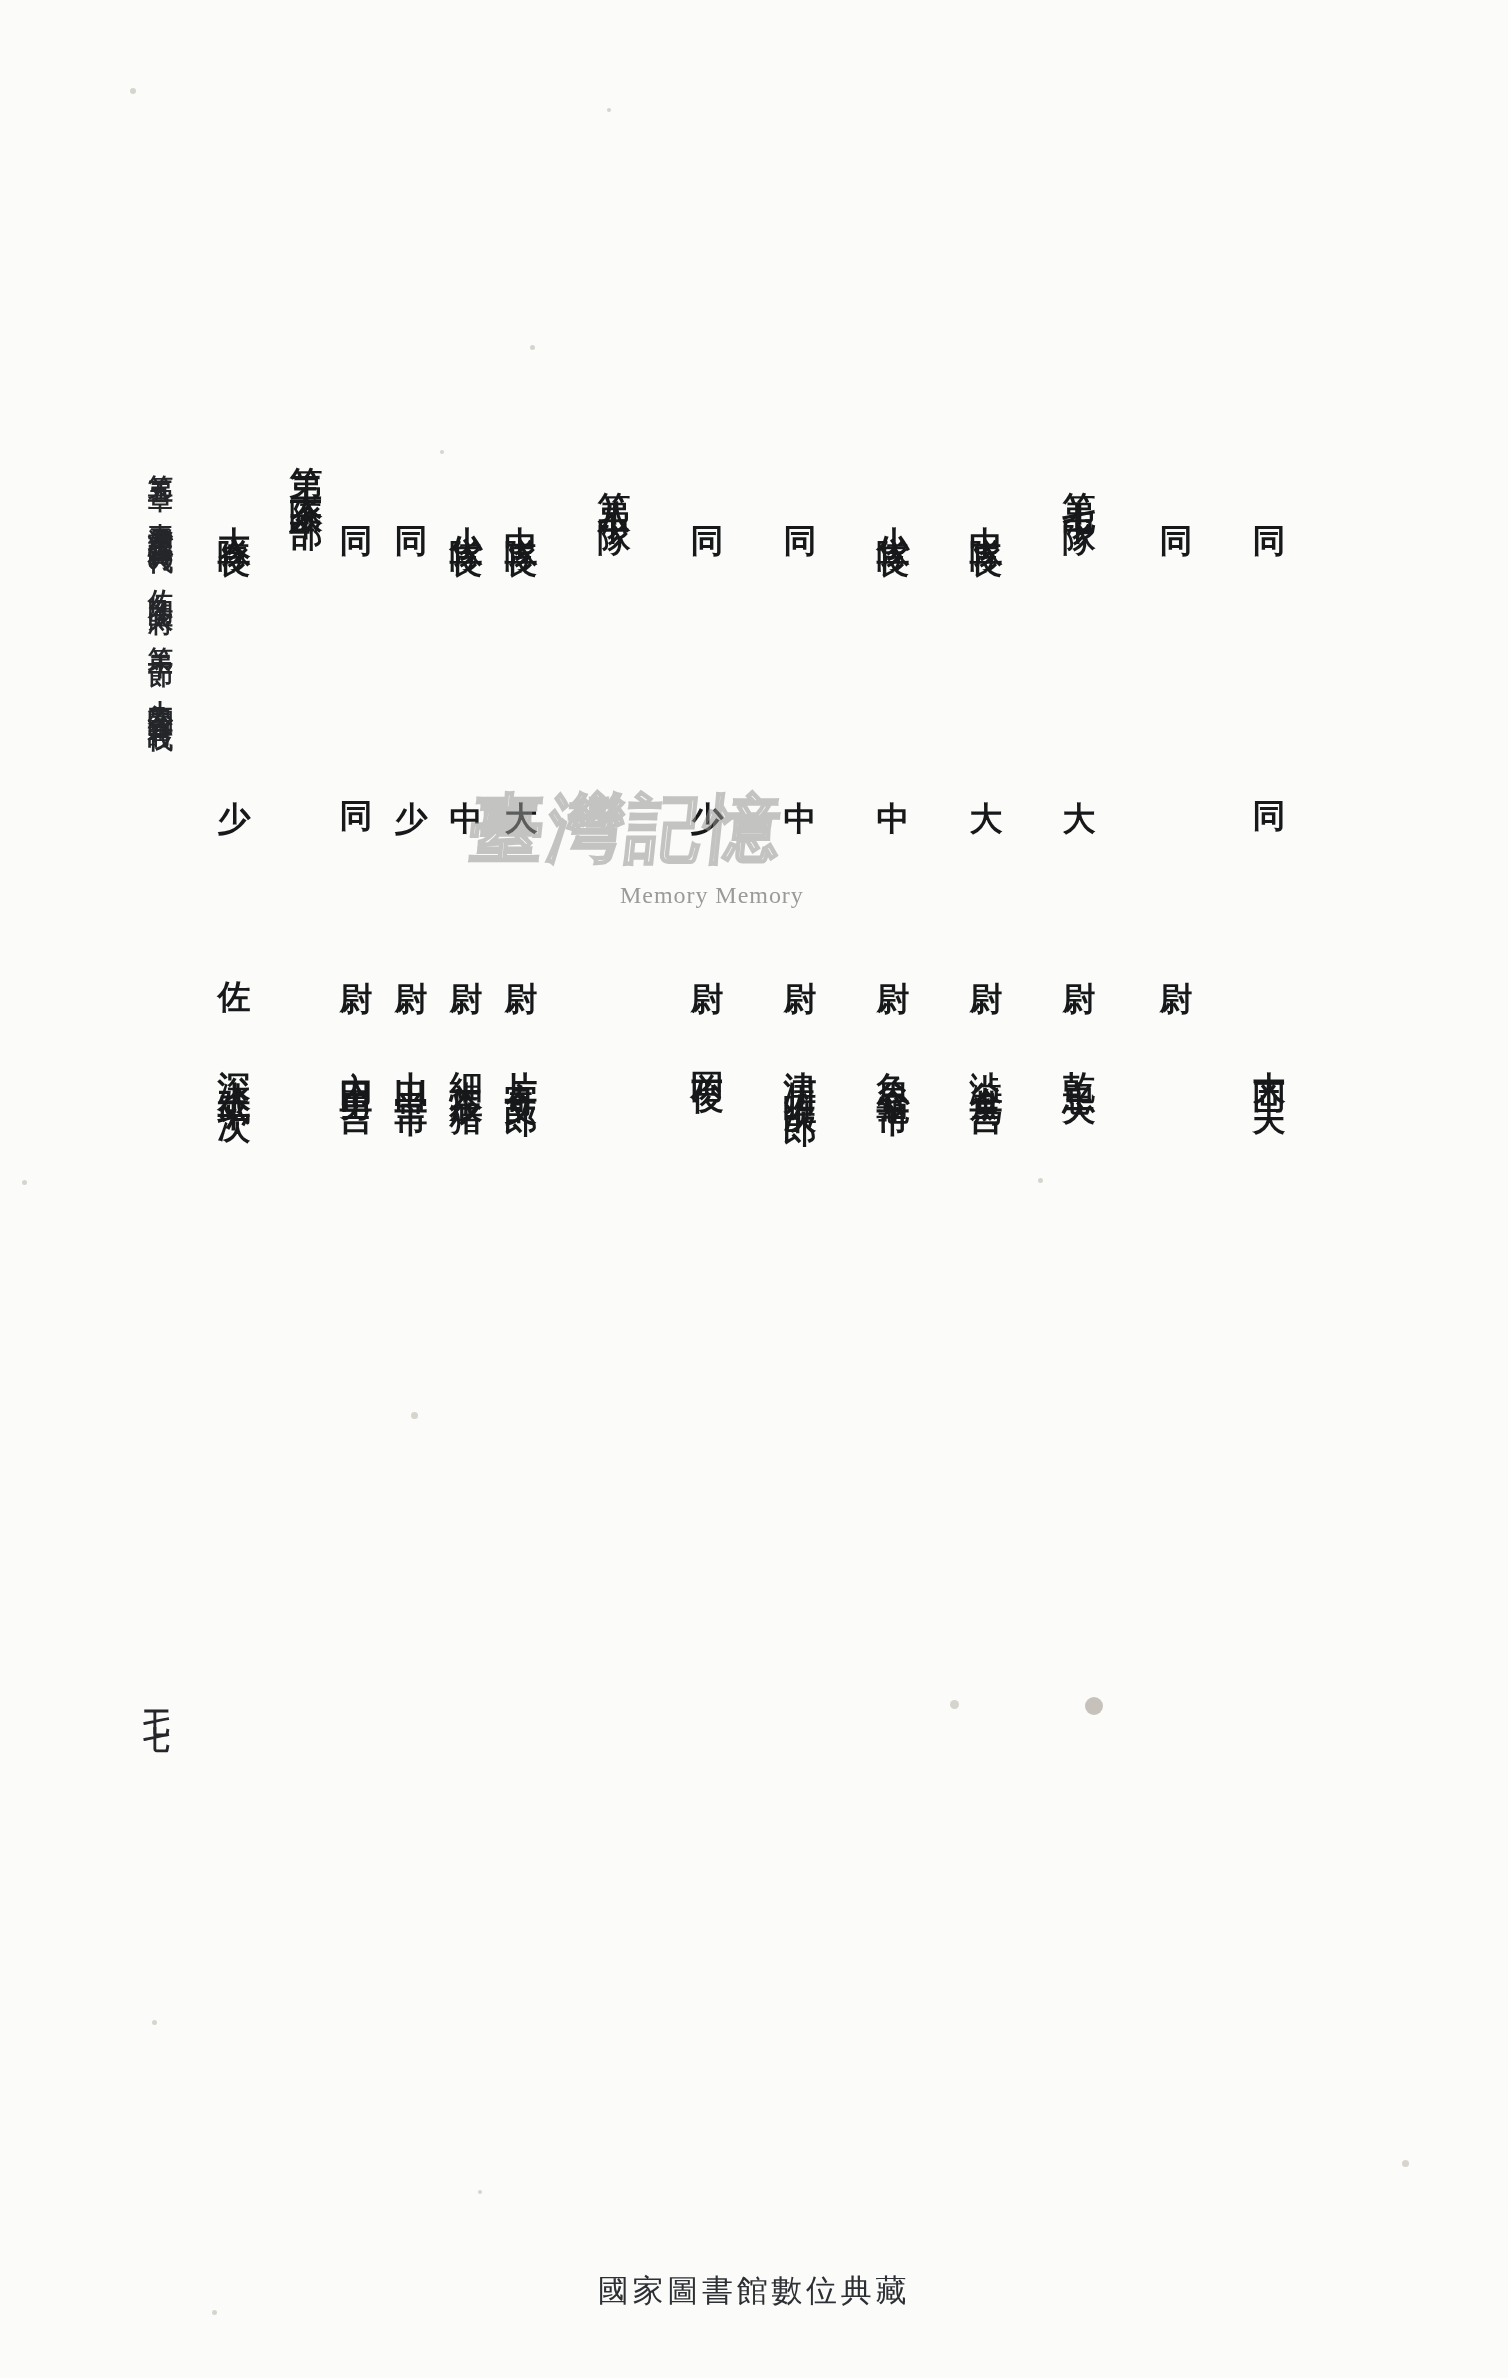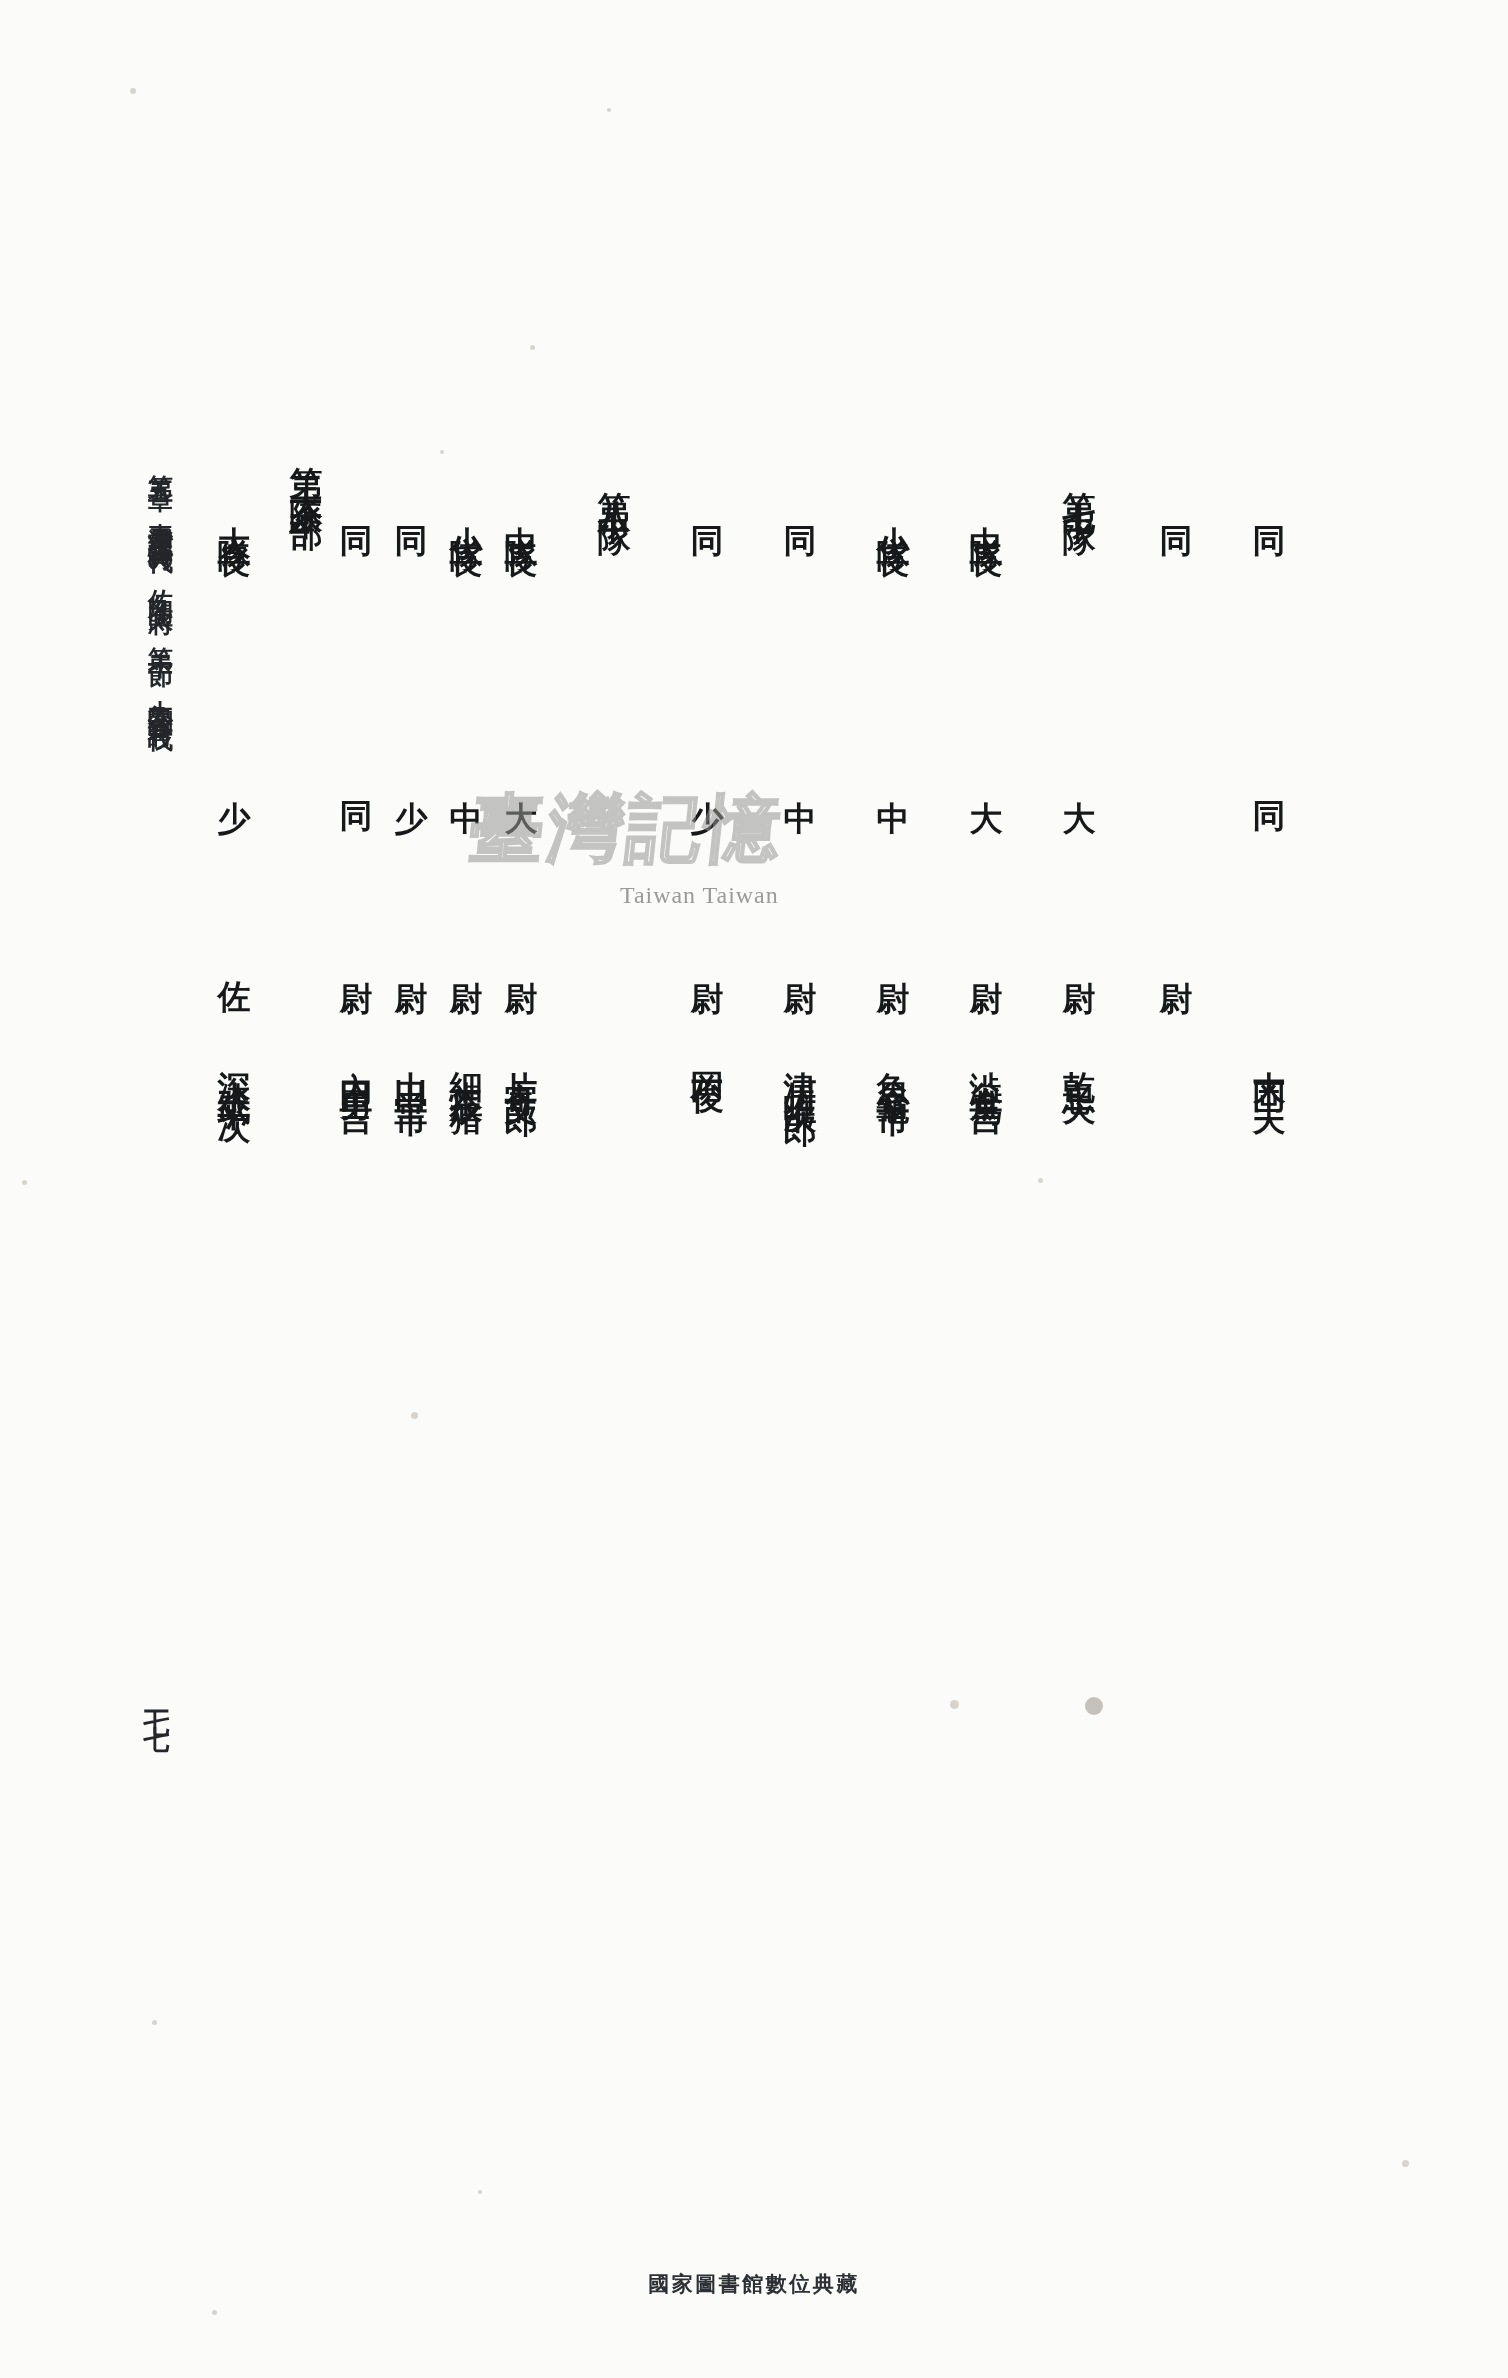--- a/index.html
+++ b/index.html
@@ -87,24 +87,24 @@
     white-space: nowrap;
   }
 
   .footer {
     position: absolute;
     left: 0;
     right: 0;
     top: 2270px;
     text-align: center;
     font-family: "DejaVu Serif", "Liberation Serif", serif;
-    font-size: 21px;
+    font-size: 31px;
     letter-spacing: .12em;
     color: #2c2f33;
-    font-weight: 700;
+    font-weight: 400;
   }
 </style>
 </head>
 <body>
 
 <div class="page">
 
   <div class="speck" style="left:130px;  top:88px;  width:6px;  height:6px;"></div>
   <div class="speck" style="left:607px;  top:108px; width:4px;  height:4px;"></div>
   <div class="speck" style="left:530px;  top:345px; width:5px;  height:5px;"></div>
@@ -179,18 +179,18 @@
 
   <div class="vcol big" style="left:290px;  top:440px;">第三大隊本部</div>
 
   <div class="vcol big" style="left:218px;  top:500px;">大隊長</div>
   <div class="vcol big" style="left:218px;  top:775px;">少</div>
   <div class="vcol big" style="left:218px;  top:955px;">佐</div>
   <div class="vcol big" style="left:218px;  top:1045px;">深水武平次</div>
 
   <div class="watermark">
     <div class="wm-cn">臺灣記憶</div>
-    <div class="wm-en">Taiwan Taiwan</div>
+    <div class="wm-en">Memory Memory</div>
   </div>
 
   <div class="footer">國家圖書館數位典藏</div>
 
 </div>
 
 </body></html>

